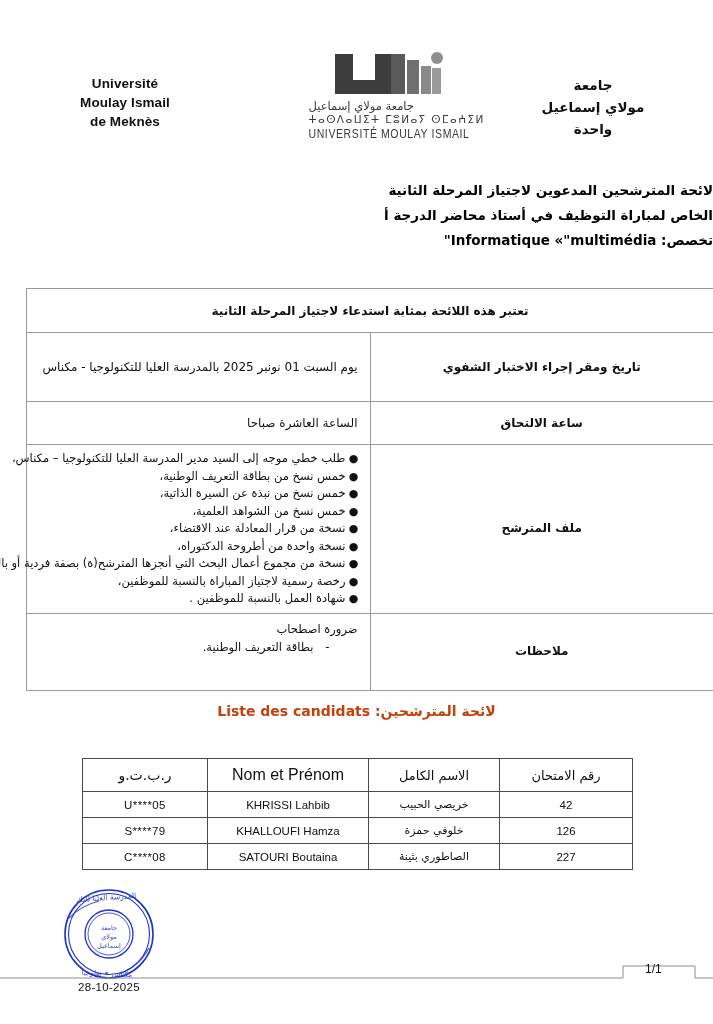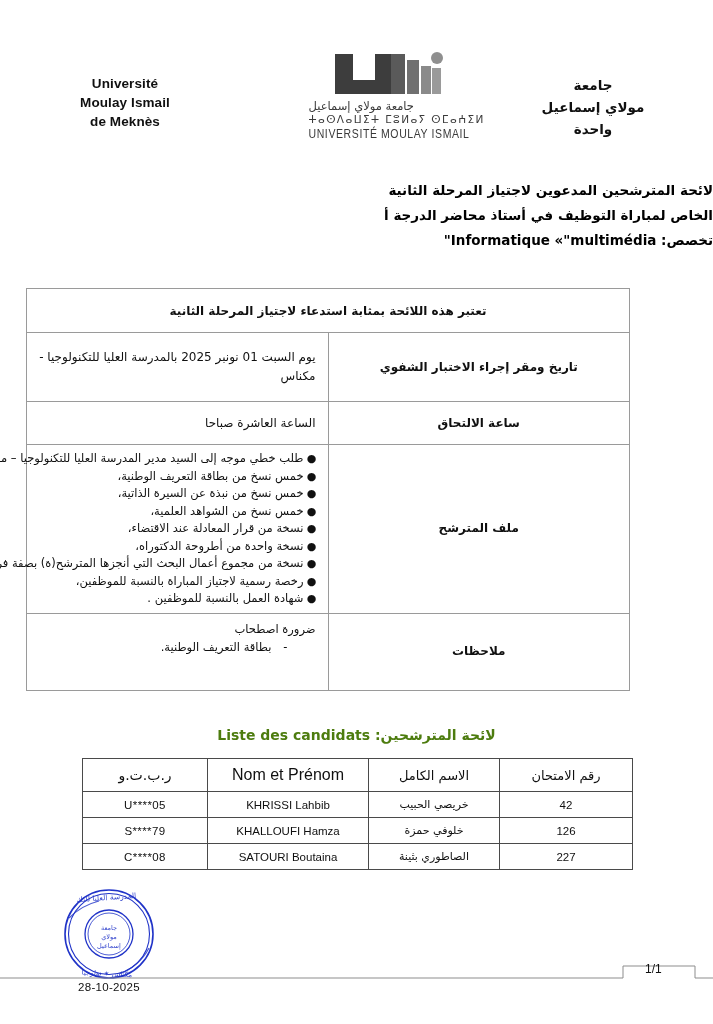--- a/index.html
+++ b/index.html
@@ -115,21 +115,21 @@
     line-height: 25px;
     color: #000;
   }
   .title-line.mixed { direction: rtl; unicode-bidi: plaintext; }
 
   
   .info-table {
     position: absolute;
     left: 26px;
     top: 288px;
-    width: 604px;
+    width: 688px;
     border-collapse: collapse;
     table-layout: fixed;
     border: 1px solid #9a9a9a;
   }
   .info-table td {
     border: 1px solid #9a9a9a;
     vertical-align: middle;
     padding: 0;
   }
   .col-label { width: 115px; }
@@ -216,22 +216,21 @@
     position: absolute;
     top: 703px;
     left: 0;
     width: 713px;
     text-align: center;
     direction: rtl;
     unicode-bidi: plaintext;
     font-family: "DejaVu Sans", sans-serif;
     font-weight: bold;
     font-size: 14px;
-    color: #4d7c0f;
-    margin-top: 24px;
+    color: #c2410c;
   }
 
   
   .cand-table {
     position: absolute;
     left: 82px;
     top: 758px;
     width: 546px;
     border-collapse: collapse;
     table-layout: fixed;

